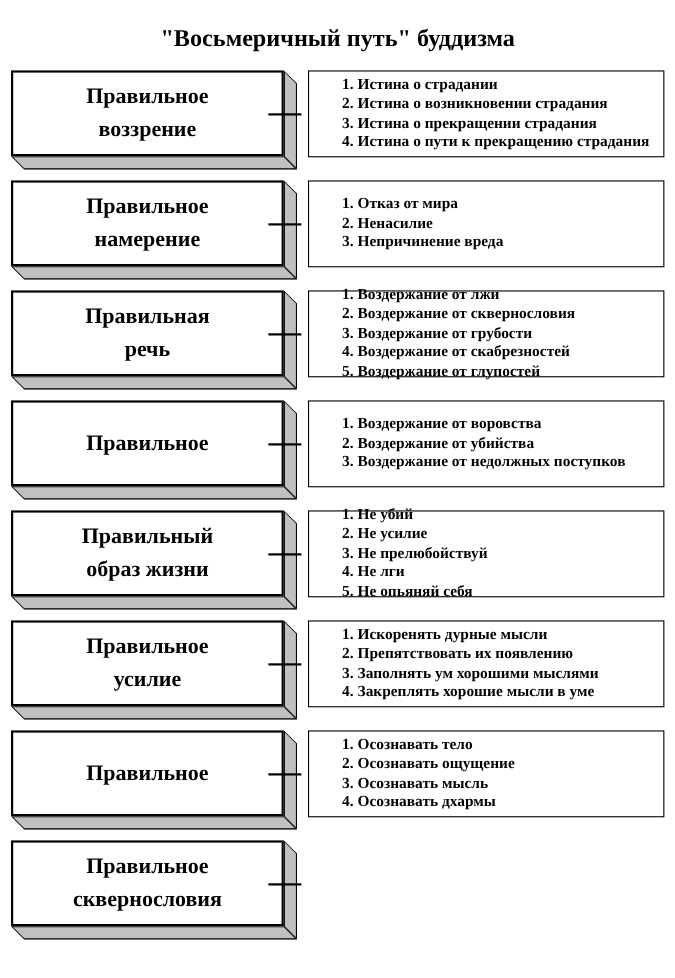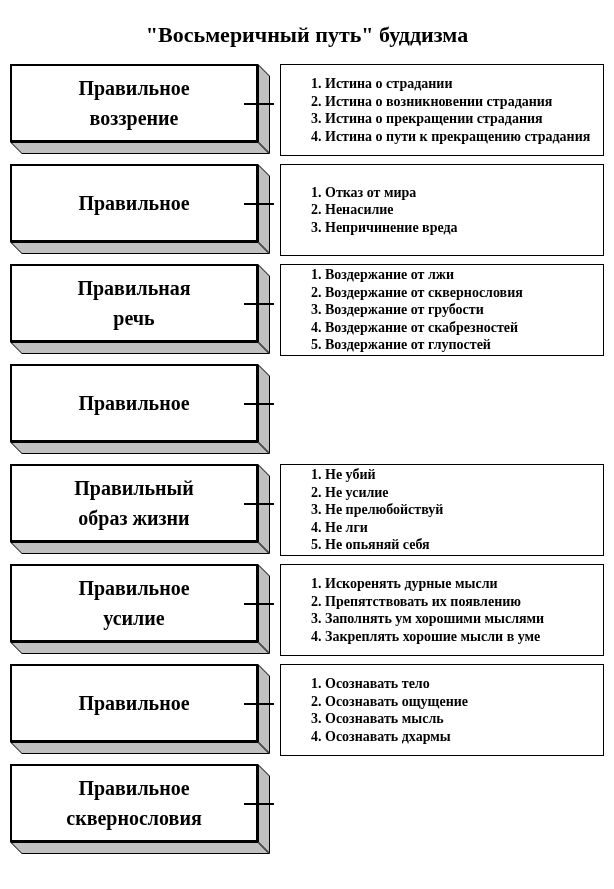--- a/index.html
+++ b/index.html
@@ -82,21 +82,21 @@
     top: 39px;
     width: 30px;
     height: 0;
     border-top: 2px solid #000;
     z-index: 3;
   }
   
   .details {
     box-sizing: border-box;
     flex: 1;
-    height: 92px;
+    height: 79px;
     margin-left: 22px;
     background: #ffffff;
     border: 1px solid #000;
     display: flex;
     align-items: center;
   }
   .details ol {
     margin: 0;
     padding: 0 4px 0 44px;
     font-size: 14px;
@@ -131,20 +131,21 @@
           </ol>
     </div>
   </div>
 
   <div class="row">
     <div class="box3d">
       <div class="side side-right"></div>
       <div class="side side-bottom"></div>
       <div class="face">
         <span class="bind-line1">Правильное</span>
+        <span class="bind-line2">намерение</span>
       </div>
     </div>
     <div class="connector"></div>
     <div class="details">
       <ol>
             <li>Отказ от мира</li>
             <li>Ненасилие</li>
             <li>Непричинение вреда</li>
           </ol>
     </div>
@@ -173,20 +174,27 @@
 
   <div class="row">
     <div class="box3d">
       <div class="side side-right"></div>
       <div class="side side-bottom"></div>
       <div class="face">
         <span class="bind-line1">Правильное</span>
       </div>
     </div>
     <div class="connector"></div>
+    <div class="details">
+      <ol>
+            <li>Воздержание от воровства</li>
+            <li>Воздержание от убийства</li>
+            <li>Воздержание от недолжных поступков</li>
+          </ol>
+    </div>
   </div>
 
   <div class="row">
     <div class="box3d">
       <div class="side side-right"></div>
       <div class="side side-bottom"></div>
       <div class="face">
         <span class="bind-line1">Правильный</span>
         <span class="bind-line2">образ жизни</span>
       </div>

